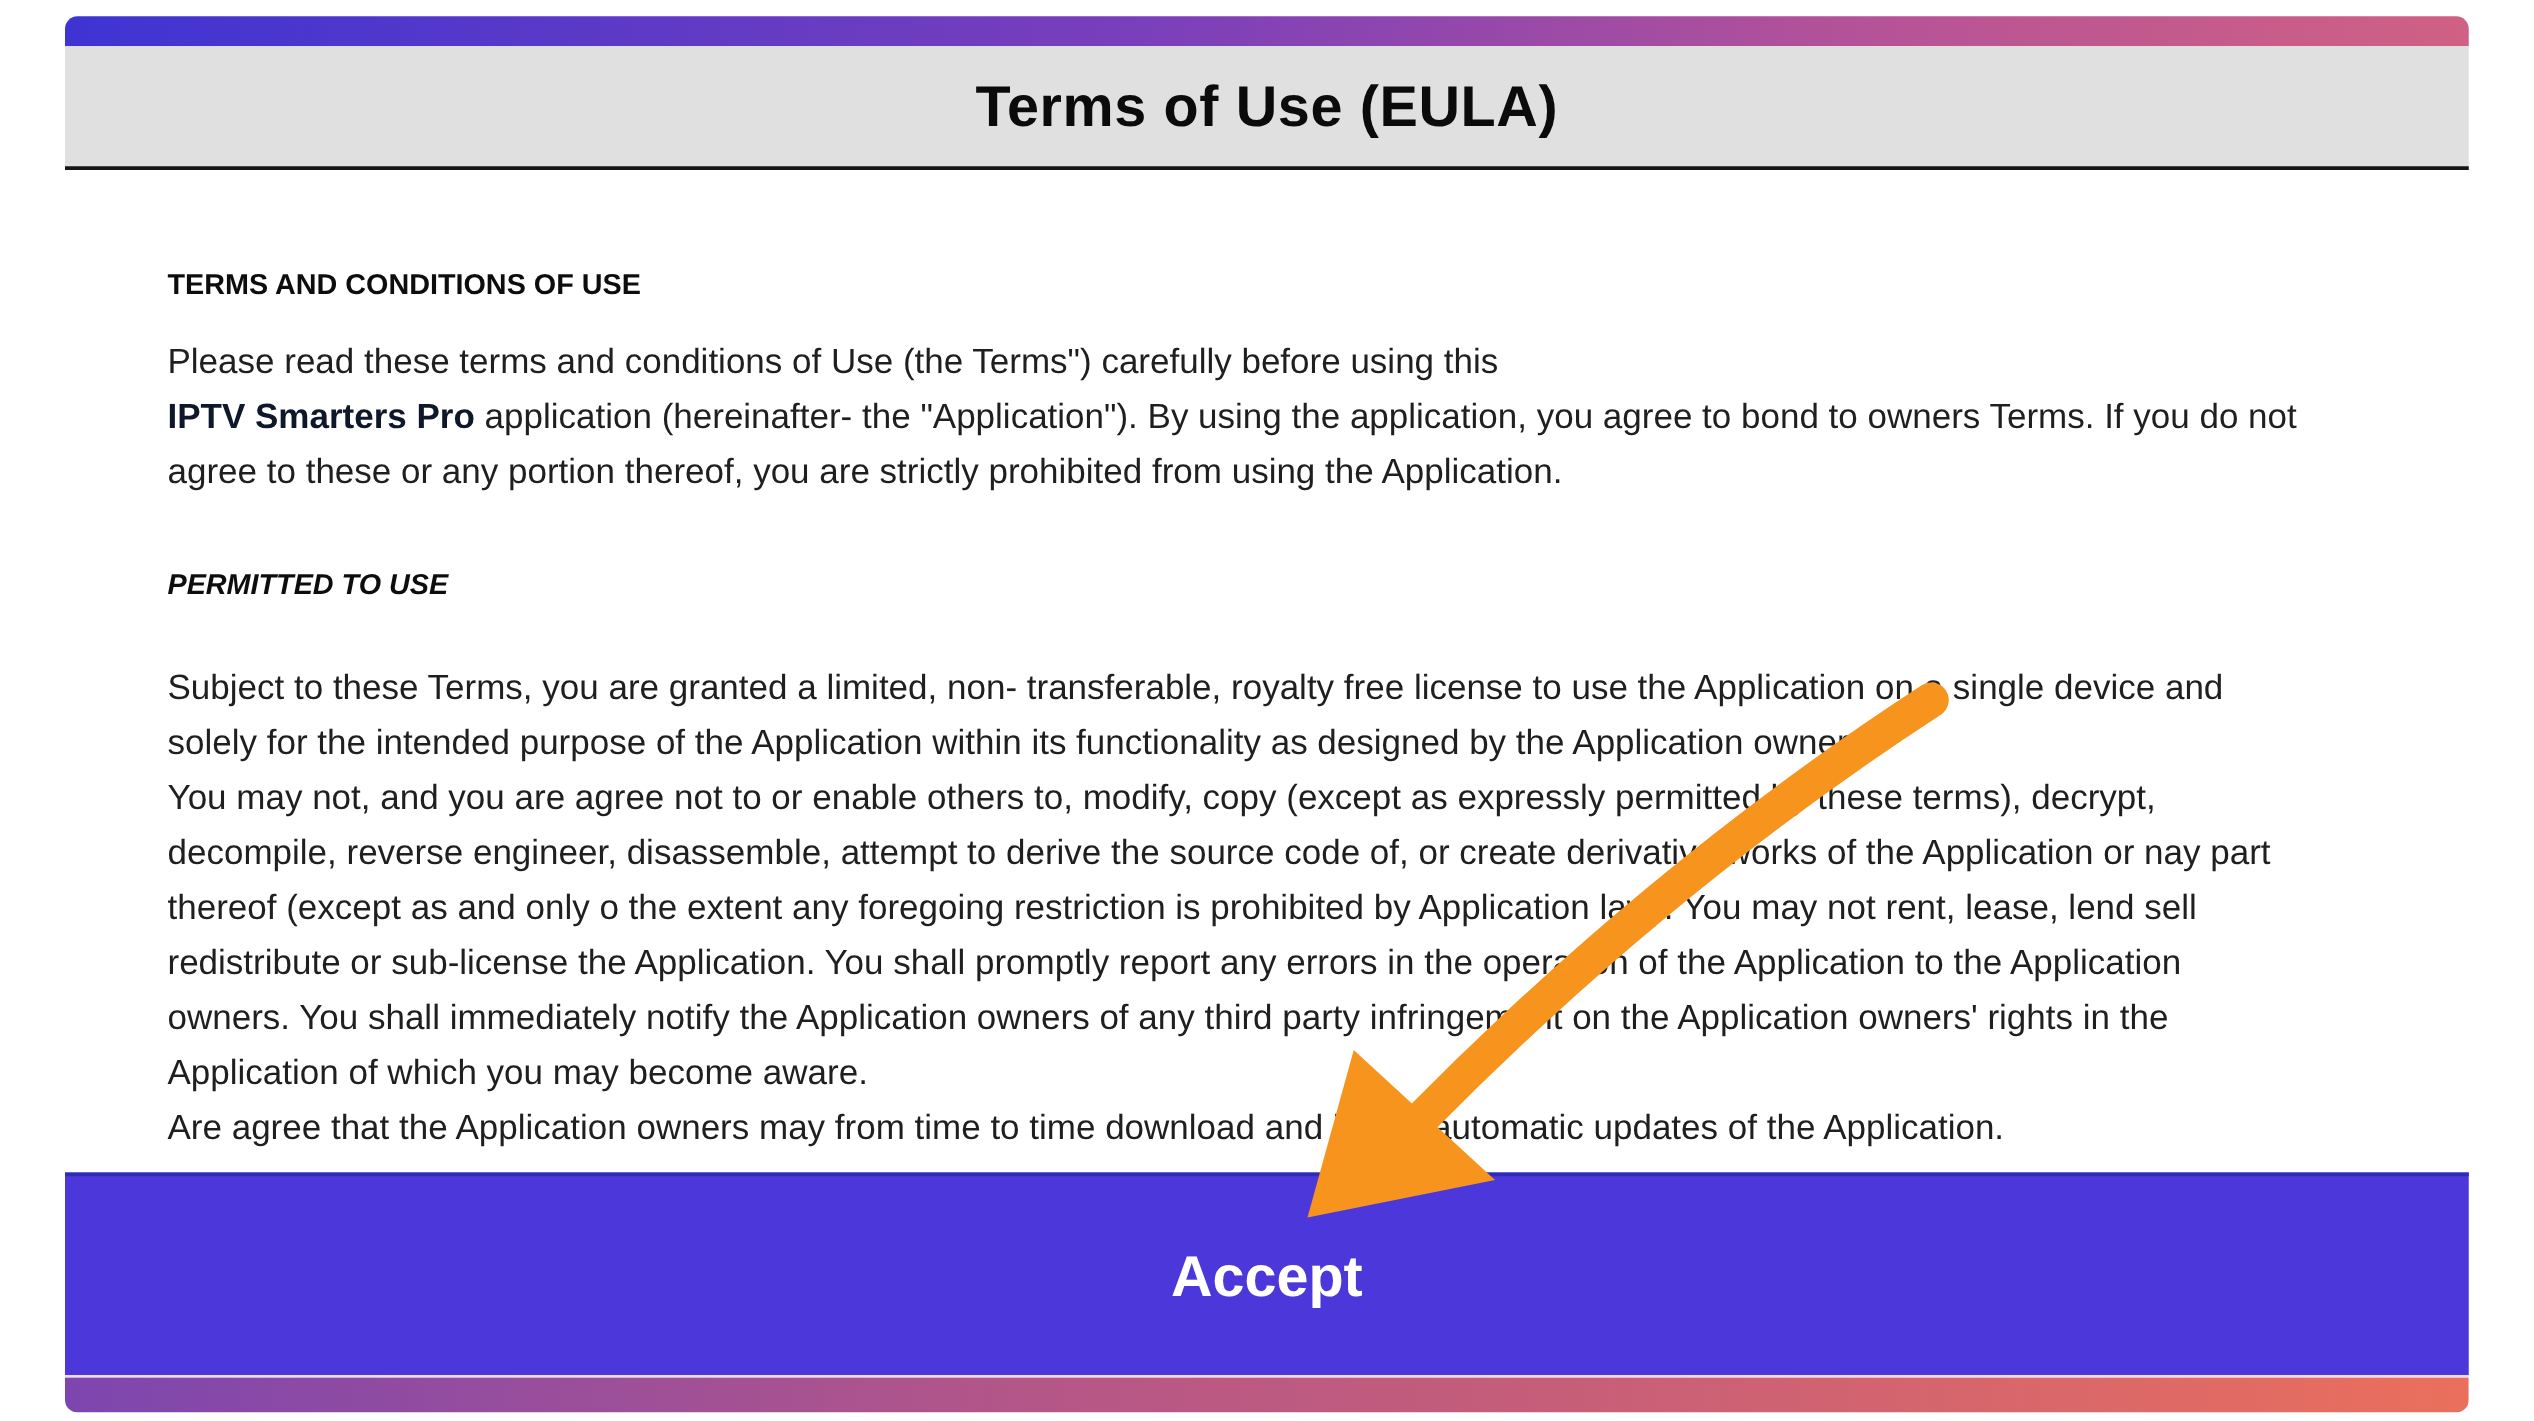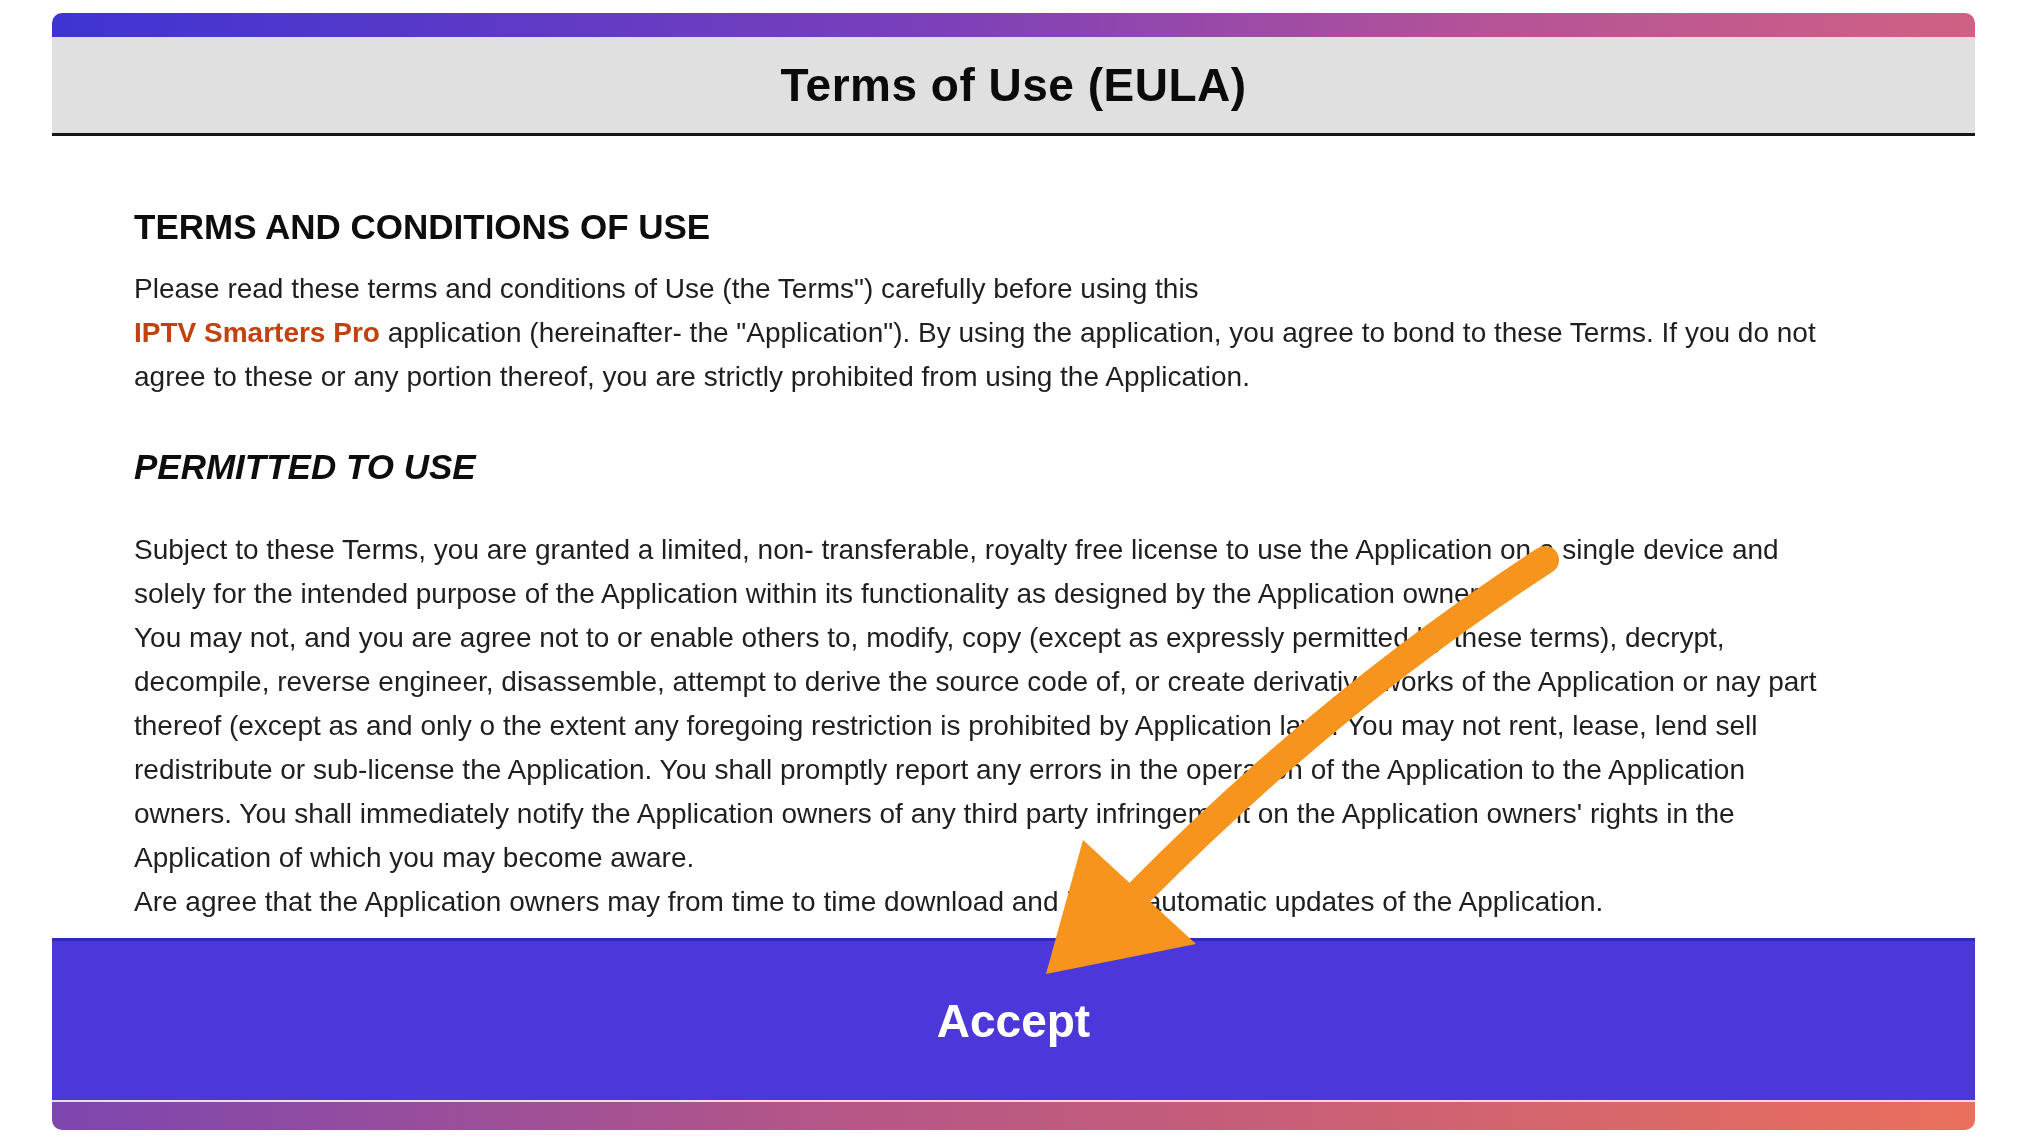--- a/index.html
+++ b/index.html
@@ -41,39 +41,39 @@
     background: #ffffff;
     height: 802px;
     overflow: hidden;
     padding-left: 82px;
     padding-right: 20px;
     box-sizing: border-box;
     padding-top: 71px;
     color: #1e1e1e;
   }
   .section-heading {
-    font-size: 35px;
+    font-size: 23px;
     font-weight: bold;
     color: #0d0d0d;
     line-height: 40px;
     margin: 0;
   }
   .para {
     margin: 0;
     font-size: 28px;
     color: #1f1f1f;
   }
   .para .line {
     line-height: 44px;
     white-space: nowrap;
   }
   .para1 { margin-top: 20px; }
   .h2-heading { margin-top: 48px; font-style: italic; }
   .para2 { margin-top: 41px; }
-  .bold-inline { font-weight: bold; color: #c2410c; text-align: right; }
+  .bold-inline { font-weight: bold; color: #0f172a; text-align: right; }
   .accept-button {
     display: block;
     width: 100%;
     height: 162px;
     background: #4c38da;
     border: none;
     border-top: 3px solid #2e2cb4;
     box-sizing: border-box;
     color: #ffffff;
     font-family: "Liberation Sans", "DejaVu Sans", sans-serif;
@@ -105,21 +105,21 @@
 
   <div class="header">
     <div class="title">Terms of Use (EULA)</div>
   </div>
 
   <div class="content">
     <h2 class="section-heading">TERMS AND CONDITIONS OF USE</h2>
 
     <div class="para para1">
       <div class="line">Please read these terms and conditions of Use (the Terms") carefully before using this</div>
-      <div class="line"><span class="bold-inline">IPTV Smarters Pro</span><span> application (hereinafter- the "Application"). By using the application, you agree to bond to these Terms. If you do not</span></div>
+      <div class="line"><span class="bold-inline">IPTV Smarters Pro</span><span> application (hereinafter- the "Application"). By using the application, you agree to bond to owners Terms. If you do not</span></div>
       <div class="line">agree to these or any portion thereof, you are strictly prohibited from using the Application.</div>
     </div>
 
     <h2 class="section-heading h2-heading">PERMITTED TO USE</h2>
 
     <div class="para para2">
       <div class="line">Subject to these Terms, you are granted a limited, non- transferable, royalty free license to use the Application on a single device and</div>
       <div class="line">solely for the intended purpose of the Application within its functionality as designed by the Application owners.</div>
       <div class="line">You may not, and you are agree not to or enable others to, modify, copy (except as expressly permitted by these terms), decrypt,</div>
       <div class="line">decompile, reverse engineer, disassemble, attempt to derive the source code of, or create derivative works of the Application or nay part</div>

